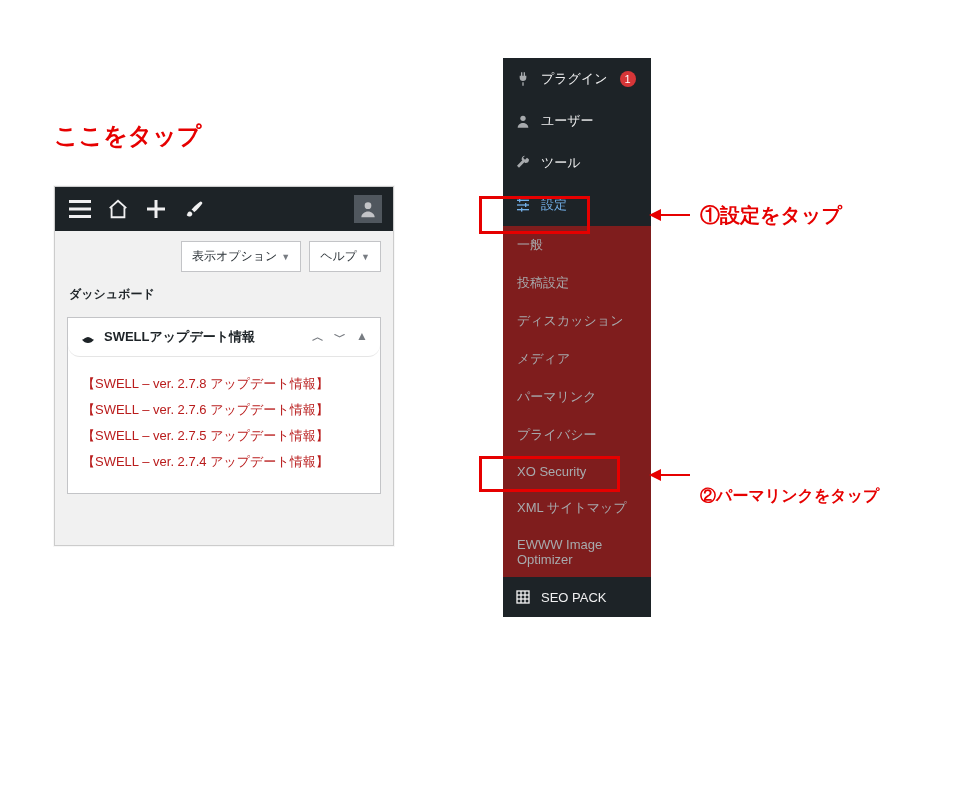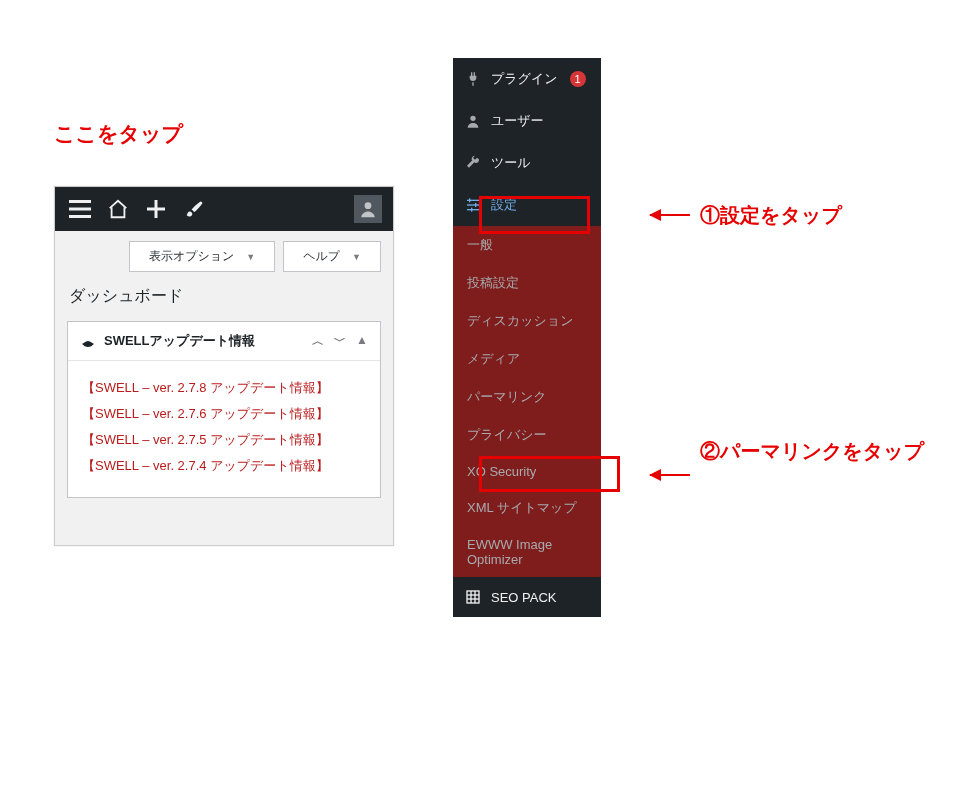--- a/index.html
+++ b/index.html
@@ -72,42 +72,42 @@
     align-items: center;
     justify-content: center;
   }
   .avatar svg { fill: #c3c4c7; }
   .dash-body { padding: 10px 12px 16px; }
   .opt-row { display: flex; justify-content: flex-end; gap: 8px; margin-bottom: 14px; }
   .opt-btn {
     background: #fff;
     border: 1px solid #c3c4c7;
     font-size: 12px;
-    padding: 6px 19px;
+    padding: 6px 10px;
     color: #2c3338;
     display: flex;
     align-items: center;
-    gap: 12px;
+    gap: 4px;
   }
   .opt-btn .tri { font-size: 9px; color: #787c82; }
-  .dash-title { font-size: 16px; color: #1d2327; margin: 4px 0 14px 2px; font-weight: 400; }
+  .dash-title { font-size: 12px; color: #1d2327; margin: 4px 0 14px 2px; font-weight: 700; }
   .metabox { background: #fff; border: 1px solid #c3c4c7; }
   .metabox-head {
     display: flex; align-items: center; padding: 10px 12px; border-bottom: 1px solid #e5e5e5;
-    font-size: 13px; font-weight: 700; color: #1d2327;
+    font-size: 13px; font-weight: 700; color: #1d2327; border-radius: 12px;
   }
   .metabox-head .swell-ico { margin-right: 8px; }
   .metabox-head .ctrls { margin-left: auto; display: flex; gap: 10px; color: #787c82; font-size: 12px; }
   .metabox-body { padding: 10px 14px 14px; }
   .update-link { color: #b91c1c; font-size: 13px; margin: 8px 0; cursor: pointer; }
 
   
   .sidebar {
     position: absolute;
-    left: 453px;
+    left: 503px;
     top: 58px;
     width: 148px;
     background: #1d2327;
     color: #f0f0f1;
     font-size: 13px;
   }
   .side-item {
     display: flex; align-items: center; gap: 10px; padding: 12px 12px; color: #f0f0f1;
   }
   .side-item.settings { color: #72aee6; }
@@ -120,21 +120,21 @@
   .sub-item { padding: 10px 14px; color: #a7aaad; }
   .seopack {
     background: #1d2327; display: flex; align-items: center; gap: 10px; padding: 12px; color: #f0f0f1;
   }
 
   svg { display: block; }
 </style>
 </head>
 <body>
 
-<div class="annot" style="left:54px; top:120px; font-size:21px;">ここをタップ</div>
+<div class="annot" style="left:54px; top:120px; font-size:24px;">ここをタップ</div>
 
 <div class="redbox" style="left:55px; top:187px; width:44px; height:42px;"></div>
 
 <div class="phone">
   <div class="adminbar">
     <div class="iconbtn">
       <svg width="22" height="18" viewBox="0 0 22 18">
           <rect width="22" height="3" fill="#f0f0f1"></rect>
           <rect y="7.5" width="22" height="3" fill="#f0f0f1"></rect>
           <rect y="15" width="22" height="3" fill="#f0f0f1"></rect>
@@ -260,13 +260,13 @@
   </div>
 </div>
 
 <div class="redbox" style="left:479px; top:196px; width:111px; height:38px;"></div>
 <div class="redbox" style="left:479px; top:456px; width:141px; height:36px;"></div>
 
 <div class="arrow" style="left:650px; top:214px;"></div>
 <div class="annot" style="left:700px; top:202px; font-size:20px;">①設定をタップ</div>
 
 <div class="arrow" style="left:650px; top:474px;"></div>
-<div class="annot" style="left:700px; top:438px; font-size:20px;">②パーマリンクをタップ</div>
+<div class="annot" style="left:700px; top:486px; font-size:16px;">②パーマリンクをタップ</div>
 
 </body></html>

